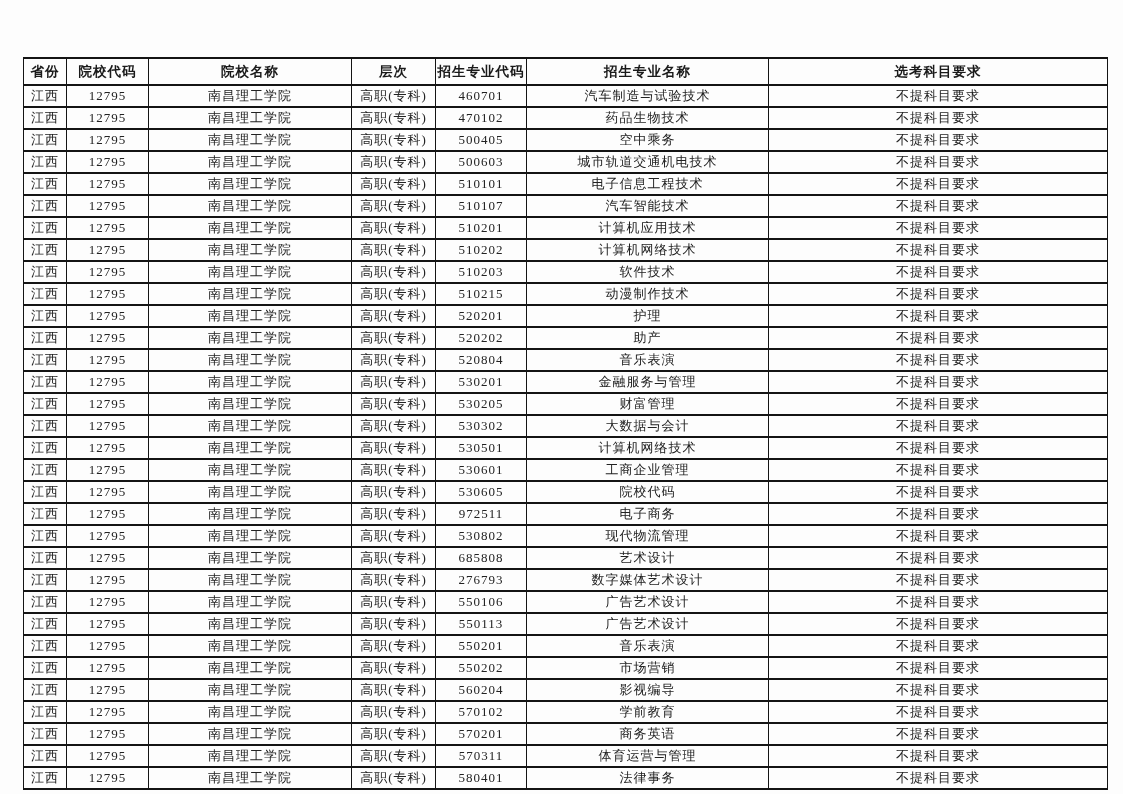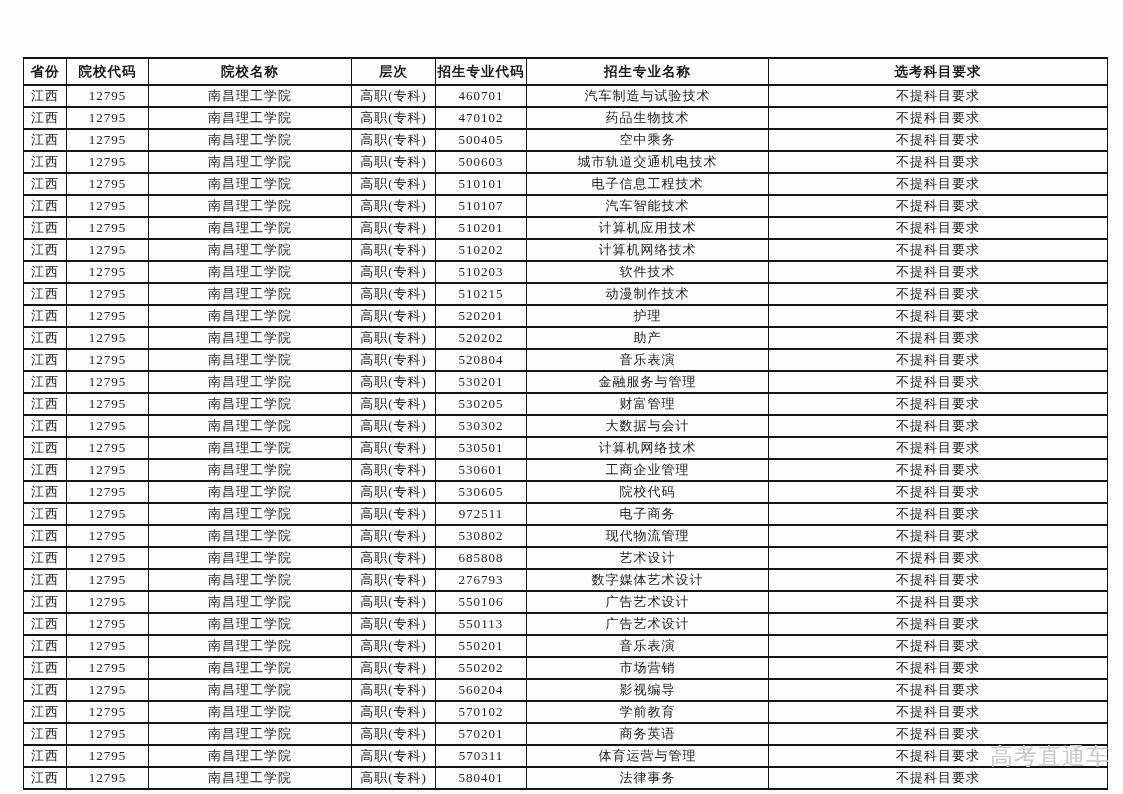--- a/index.html
+++ b/index.html
@@ -379,15 +379,14 @@
       <td>12795</td>
       <td>南昌理工学院</td>
       <td>高职(专科)</td>
       <td>580401</td>
       <td>法律事务</td>
       <td>不提科目要求</td>
     </tr>
       </tbody>
   </table>
 
-  <div class="watermark" style="color: rgb(201, 201, 201);">高考直通车</div>
 
 </div>
 
 </body></html>

